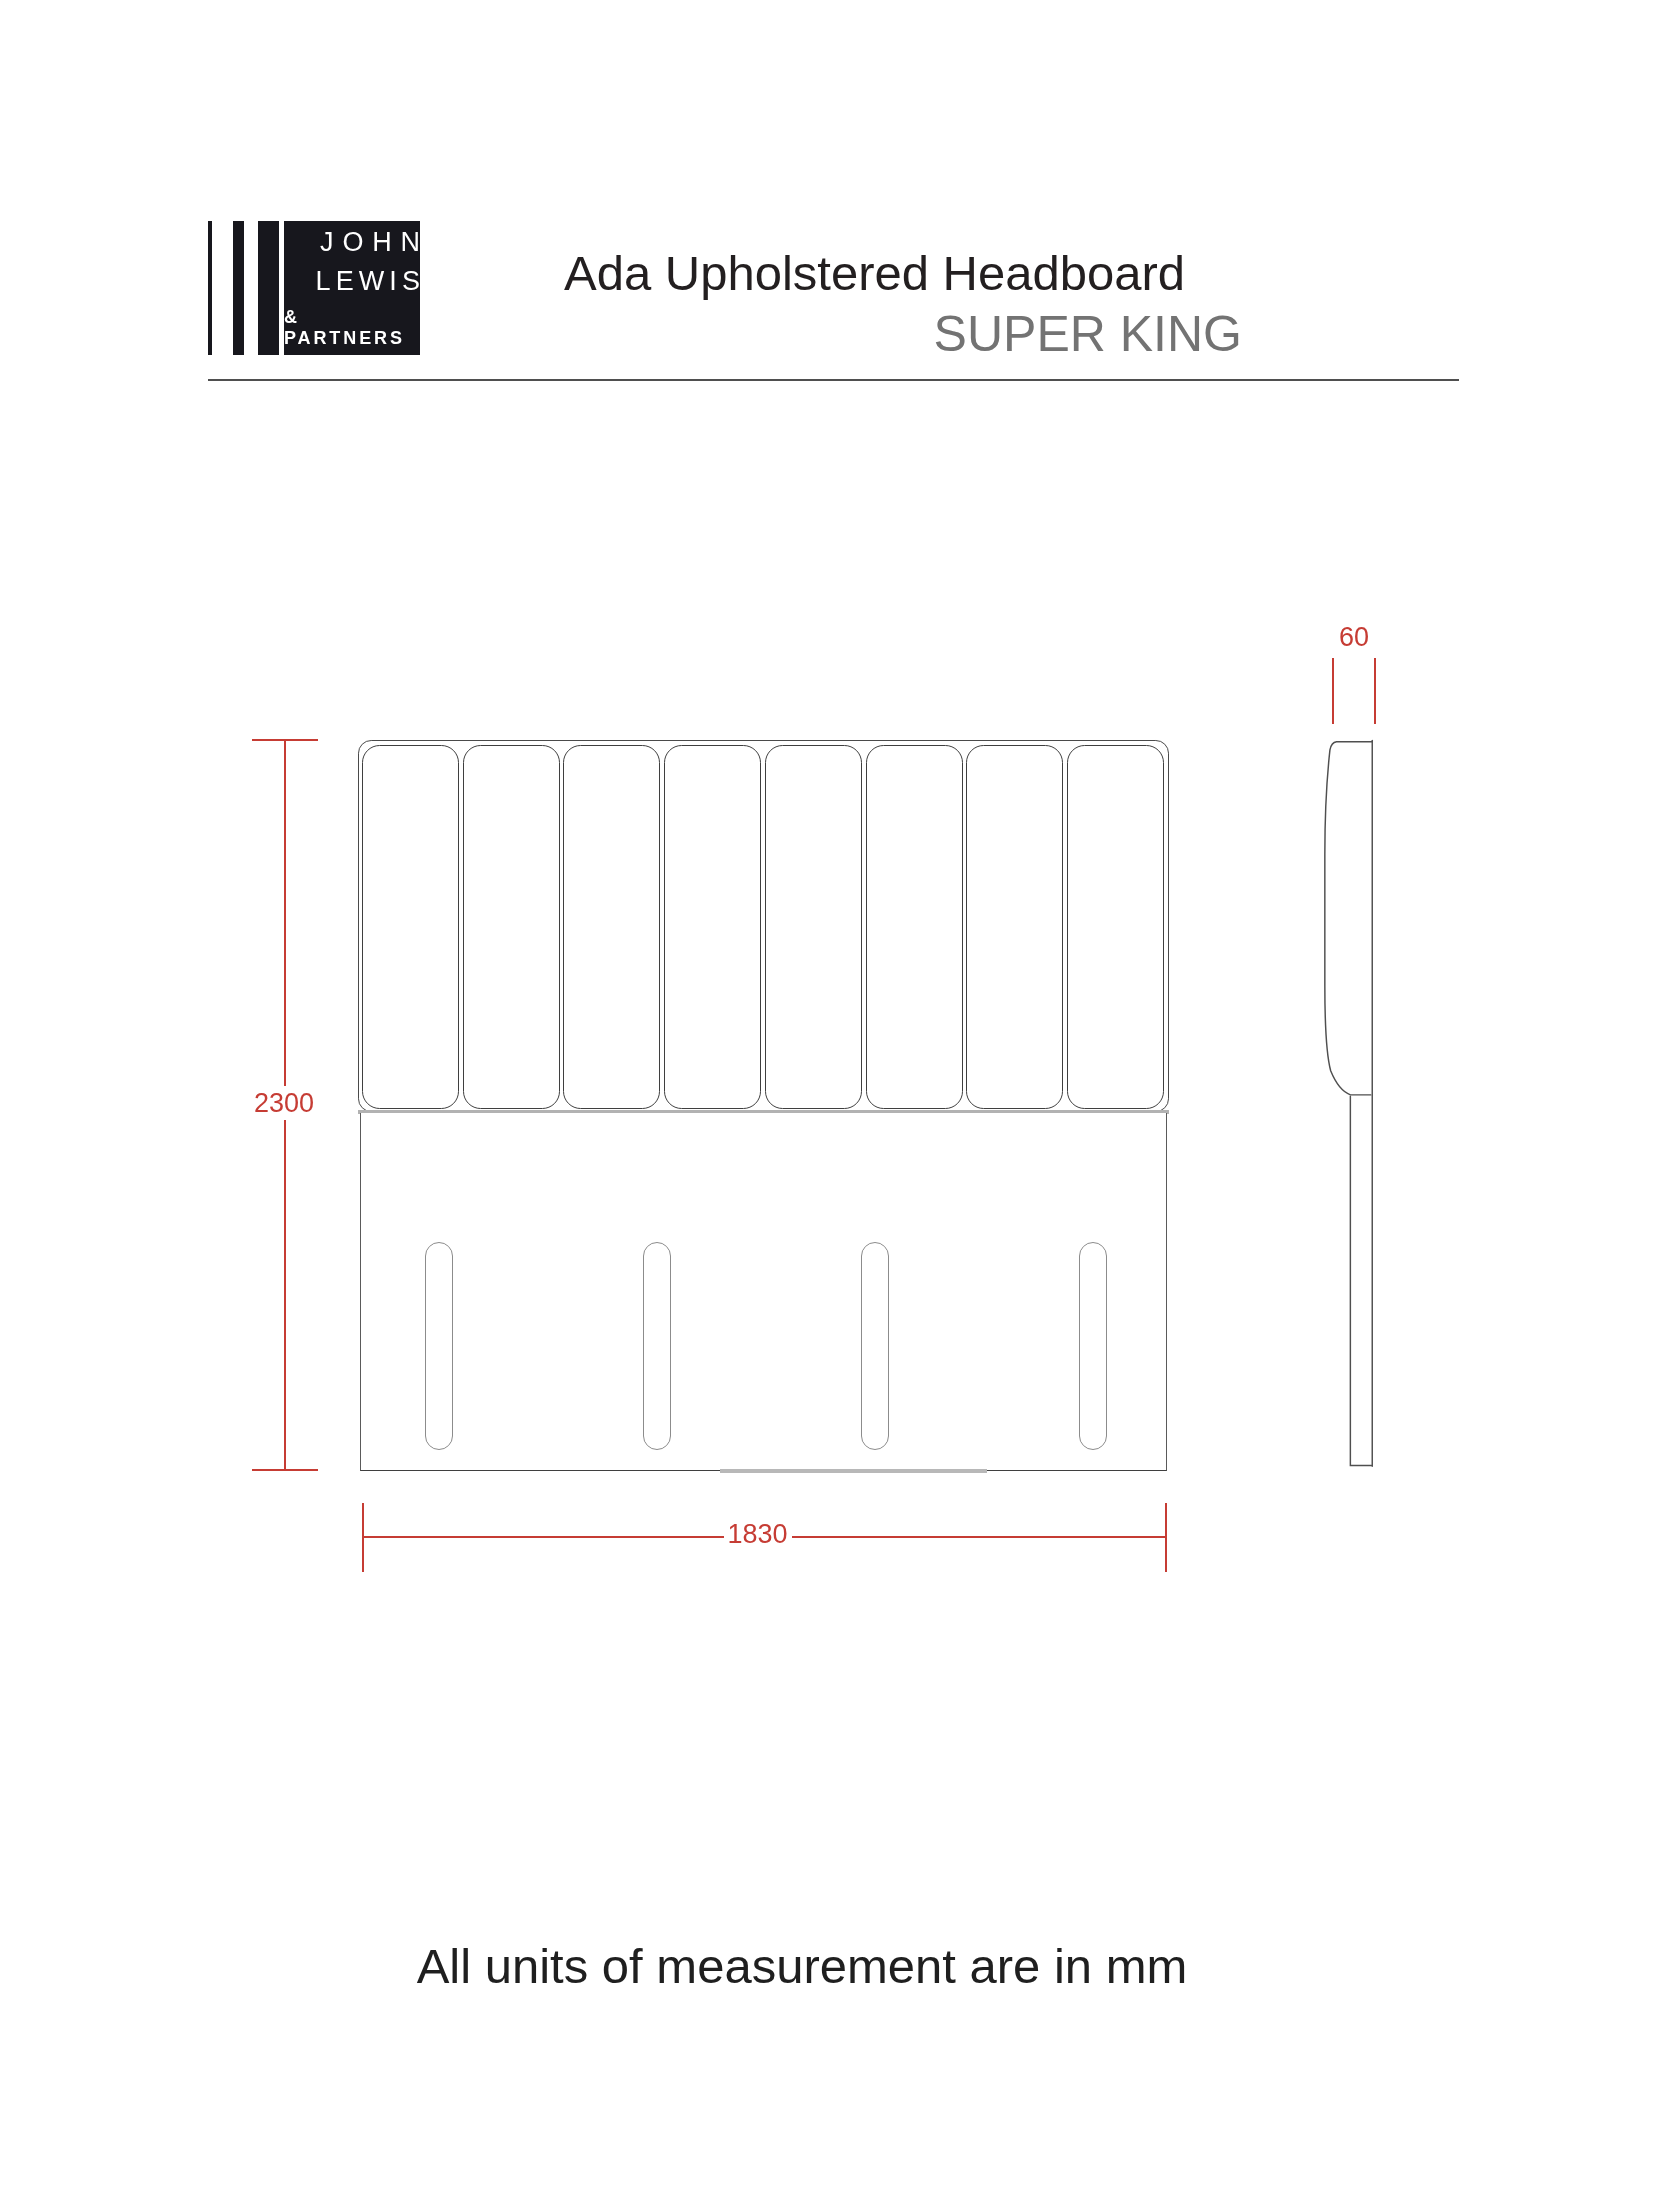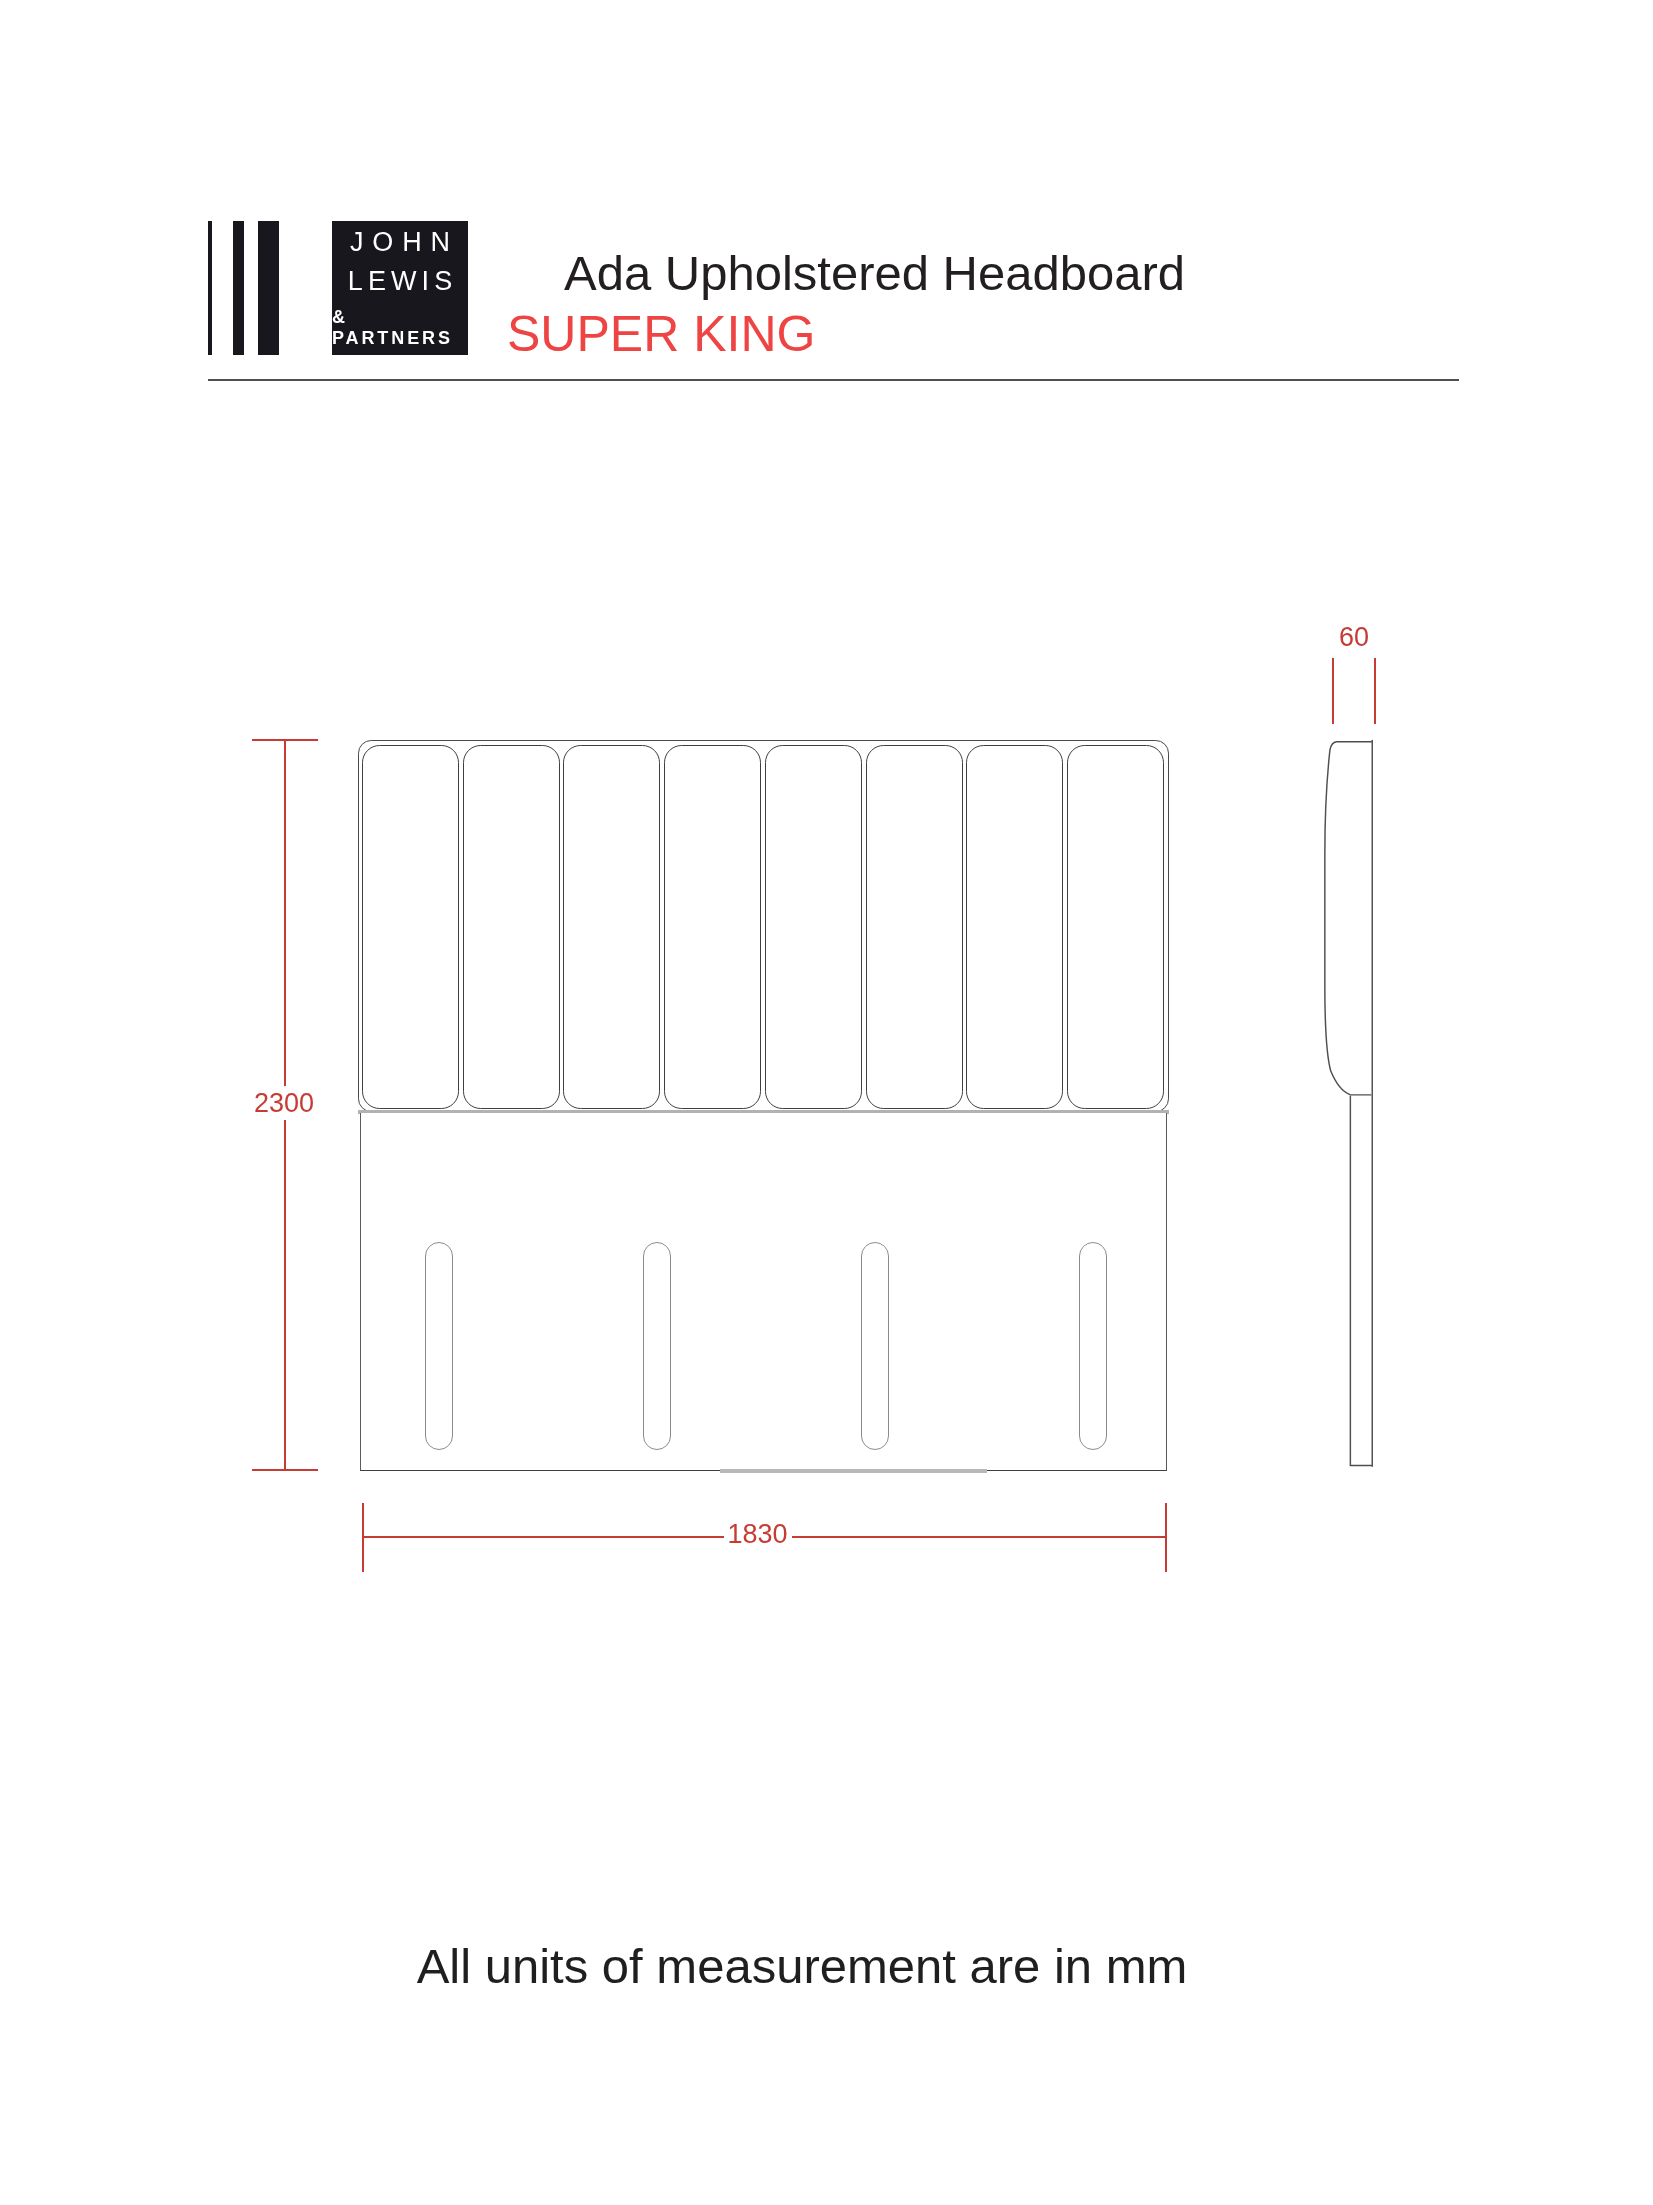--- a/index.html
+++ b/index.html
@@ -16,30 +16,30 @@
   .abs{position:absolute;}
 
   
   .logo-stripe{position:absolute;top:221px;height:134px;background:var(--logo-background);}
   .stripe1{left:208px;width:4.4px;}
   .stripe2{left:233px;width:11px;}
   .stripe3{left:258px;width:21px;}
   .logo-box{
     position:absolute;left:284px;top:221px;width:136px;height:134px;
     background:var(--logo-background);color:#ffffff;
-    display:flex;flex-direction:column;align-items:center;justify-content:center;margin-left:48px;
+    display:flex;flex-direction:column;align-items:flex-end;justify-content:center;
   }
   .logo-line1{font-size:27px;letter-spacing:8.8px;margin-right:-8.8px;font-weight:400;}
   .logo-line2{font-size:27px;letter-spacing:5.1px;margin-right:-5.1px;margin-top:8px;font-weight:400;}
   .logo-line3{font-size:18px;letter-spacing:2.9px;margin-right:-2.9px;margin-top:10.3px;font-weight:700;}
 
   .title-line1{position:absolute;left:507px;top:247px;width:735px;text-align:center;
     font-size:49px;line-height:1.1;color:#231f20;}
-  .title-line2{position:absolute;left:507px;top:307px;width:735px;text-align:left;
-    font-size:50px;line-height:1.1;color:#ef4444;}
+  .title-line2{position:absolute;left:507px;top:307px;width:735px;text-align:right;
+    font-size:50px;line-height:1.1;color:#737373;}
   .header-rule{position:absolute;left:208px;top:379px;width:1251px;height:1.5px;background:#4f4f4f;}
 
   
   .fv-outer{position:absolute;left:358px;top:740px;width:811px;height:372px;
     border:1.5px solid var(--drawing-line);border-radius:13.2px;background:#ffffff;}
   .fv-panels{position:absolute;left:362px;top:745px;width:802px;height:364px;
     display:flex;gap:3.7px;}
   .panel{flex:1 1 0;border:1.5px solid #3f3f3f;border-radius:17.6px;background:#ffffff;}
   .fv-divider{position:absolute;left:358px;top:1110px;width:811px;height:3.7px;background:#b2b2b2;}
   .fv-lower{position:absolute;left:360px;top:1113px;width:807px;height:358px;

